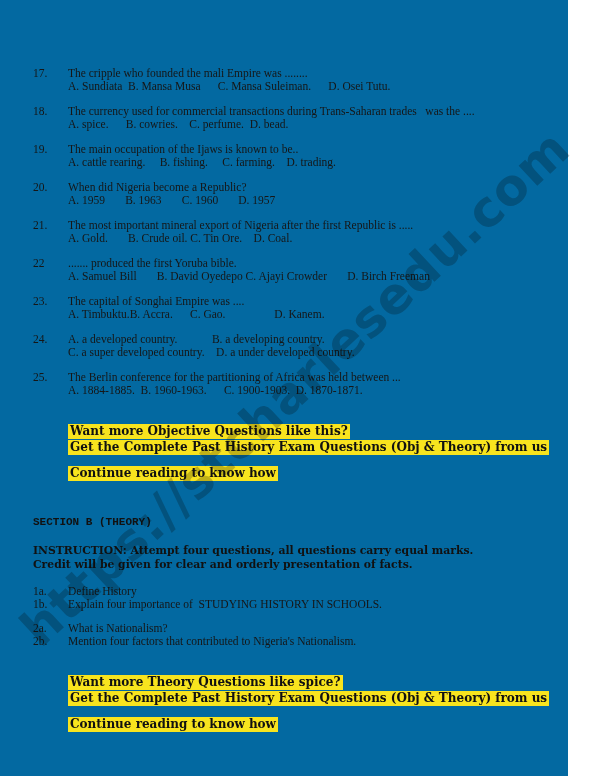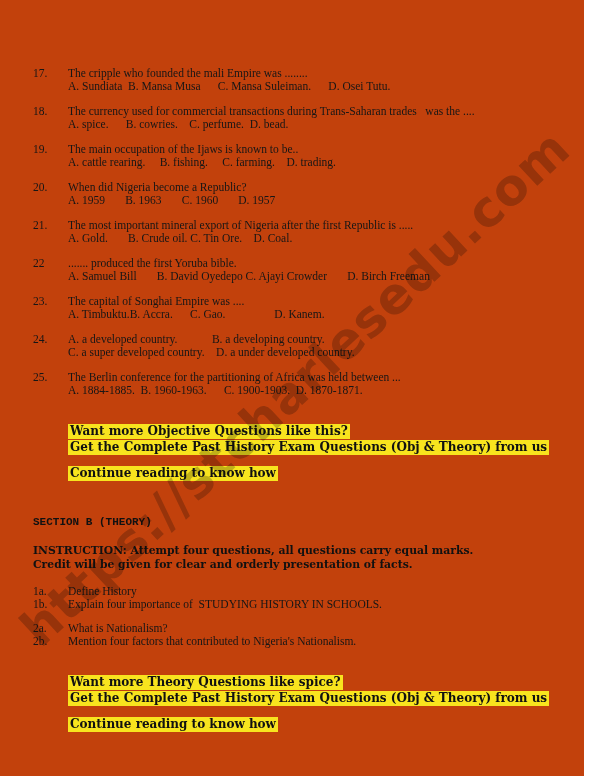--- a/index.html
+++ b/index.html
@@ -7,25 +7,24 @@
     padding: 0;
     width: 600px;
     height: 776px;
     background: #ffffff;
     overflow: hidden;
   }
   .page {
     position: relative;
     width: 568px;
     height: 776px;
-    background: #c2410c;
+    background: #0369a1;
     font-family: "Liberation Serif", serif;
     font-size: 11.5px;
     color: #161616;
-    padding-left: 16px;
   }
   .content {
     position: absolute;
     top: 67px;
     left: 33px;
     width: 539px;
   }
   .q-row {
     display: flex;
     margin-bottom: 12px;

